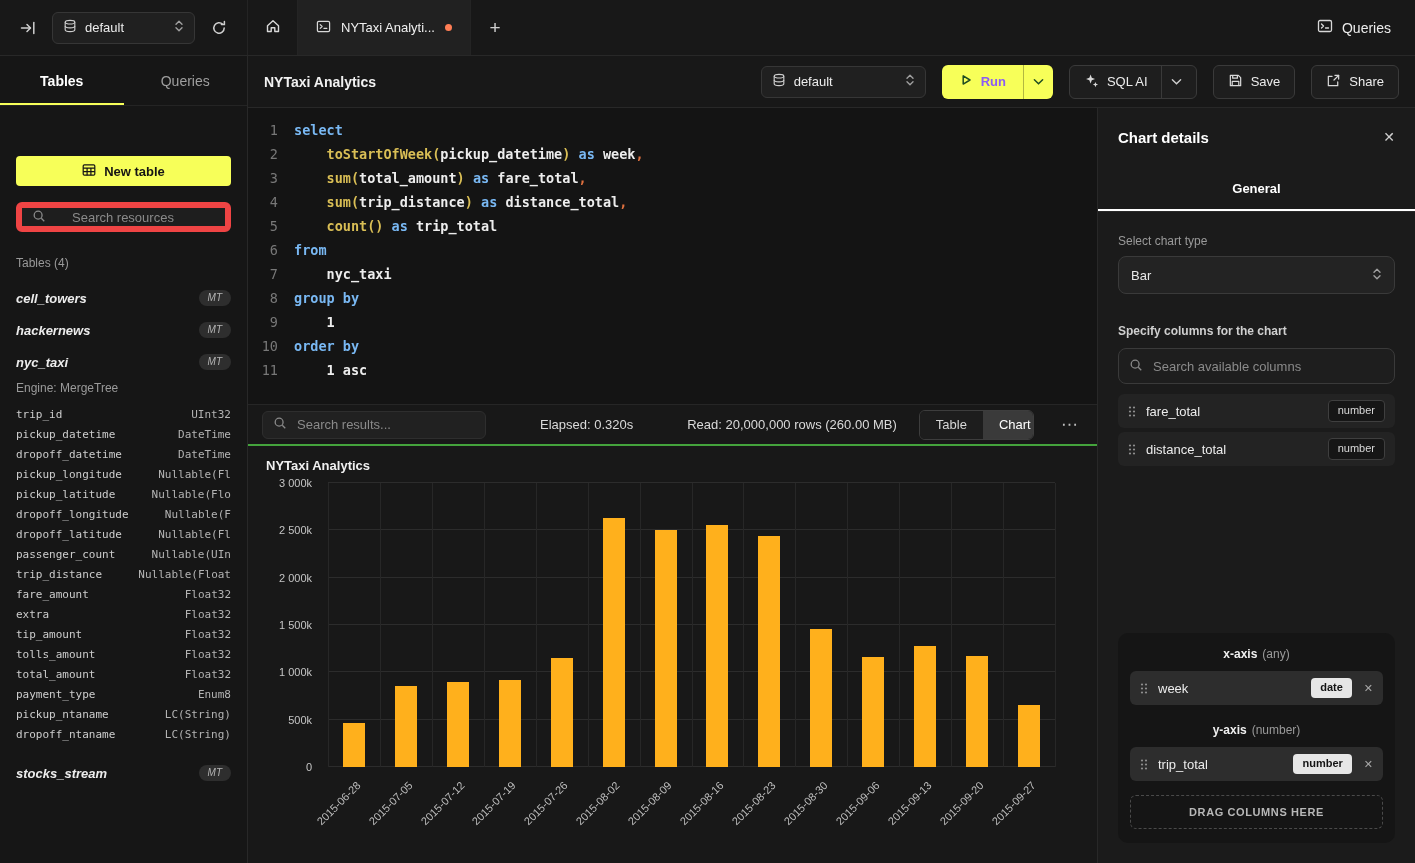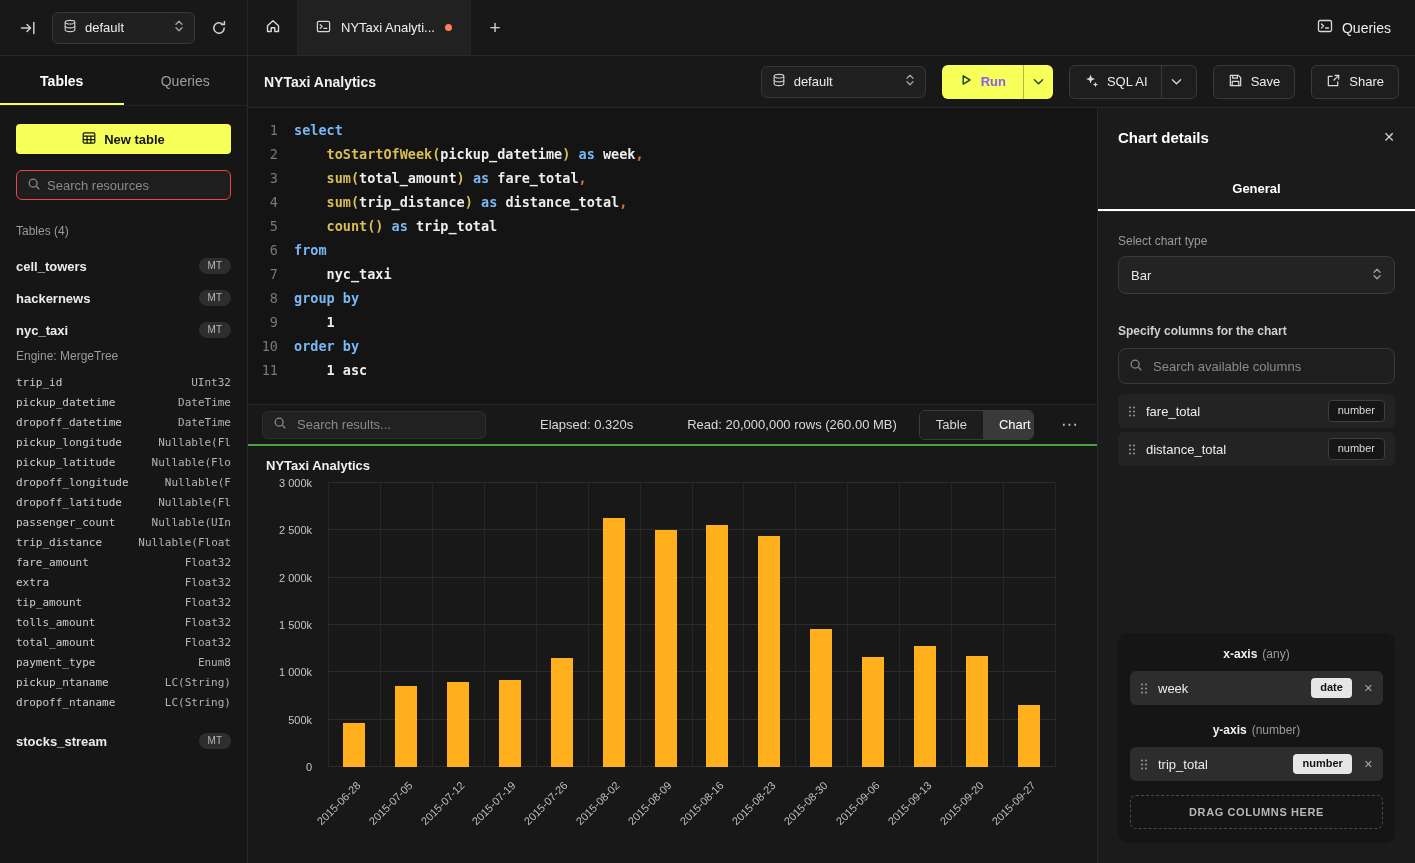--- a/index.html
+++ b/index.html
@@ -29,27 +29,27 @@
 
   
   .body { flex:1; display:flex; min-height:0; }
 
   
   .sidebar { width:248px; flex:0 0 248px; background:#161616; border-right:1px solid #282828; display:flex; flex-direction:column; min-height:0; }
   .sb-tabs { display:flex; height:50px; flex:0 0 50px; border-bottom:1px solid #242424; }
   .sb-tab { flex:1; display:flex; align-items:center; justify-content:center; font-size:14px; color:#9f9f9f; cursor:pointer; }
   .sb-tab.active { color:#ffffff; font-weight:700; box-shadow:inset 0 -2px 0 var(--accent,#F7FF59); }
   .sb-body { padding:18px 16px 10px; overflow:hidden; }
-  .new-table { height:30px; display:flex; align-items:center; justify-content:center; gap:8px; background:var(--accent,#F7FF59); color:#141414; font-weight:700; font-size:13px; border-radius:4px; cursor:pointer; }
-  .search-box { margin-top:16px; height:30px; display:flex; align-items:center; gap:4px; padding:0 10px; background:#1e1e1e; border:1px solid #ef4444; border-radius:6px; }
+  .new-table { height:30px; display:flex; align-items:center; justify-content:center; gap:8px; background:var(--accent,#F7FF59); color:#141414; font-weight:700; font-size:13px; border-radius:4px; cursor:pointer;margin-top:32px; }
+  .search-box { margin-top:16px; height:30px; display:flex; align-items:center; gap:24px; padding:0 10px; background:#1e1e1e; border:6px solid #ef4444; border-radius:6px; }
   .search-box input, .rp-search input, .results-search input { flex:1; min-width:0; background:transparent; border:0; outline:0; color:#e8e8e8; font:inherit; font-size:13px; }
   .search-box input::placeholder, .rp-search input::placeholder, .results-search input::placeholder { color:#8a8a8a; }
   .section-label { margin-top:24px; font-size:12px; color:#9a9a9a; }
   .tables-list { margin-top:12px; }
-  .tbl-row { display:flex; align-items:center; justify-content:space-between; height:32px; cursor:pointer; }
+  .tbl-row { display:flex; align-items:center; justify-content:space-between; height:32px; cursor:pointer;font-style:italic; }
   .tbl-name { font-size:13px; font-weight:600; color:#ececec; }
   .mt-badge { font-size:10px; color:#b5b5b5; background:#2e2e2e; border-radius:999px; padding:3px 9px; line-height:1; }
   .engine-line { font-size:12px; color:#9a9a9a; margin:3px 0 10px; }
   .cols { margin:3px 0 12px; }
   .col-line { display:flex; justify-content:space-between; font-family:"DejaVu Sans Mono", monospace; font-size:11px; line-height:20px; color:#cdcdcd; }
   .ctype { color:#b3b3b3; }
 
   
   .content { flex:1; display:flex; flex-direction:column; min-width:0; }
   .main-header { height:52px; flex:0 0 52px; display:flex; align-items:center; gap:14px; padding:0 16px; background:#181818; border-bottom:1px solid #282828; }

